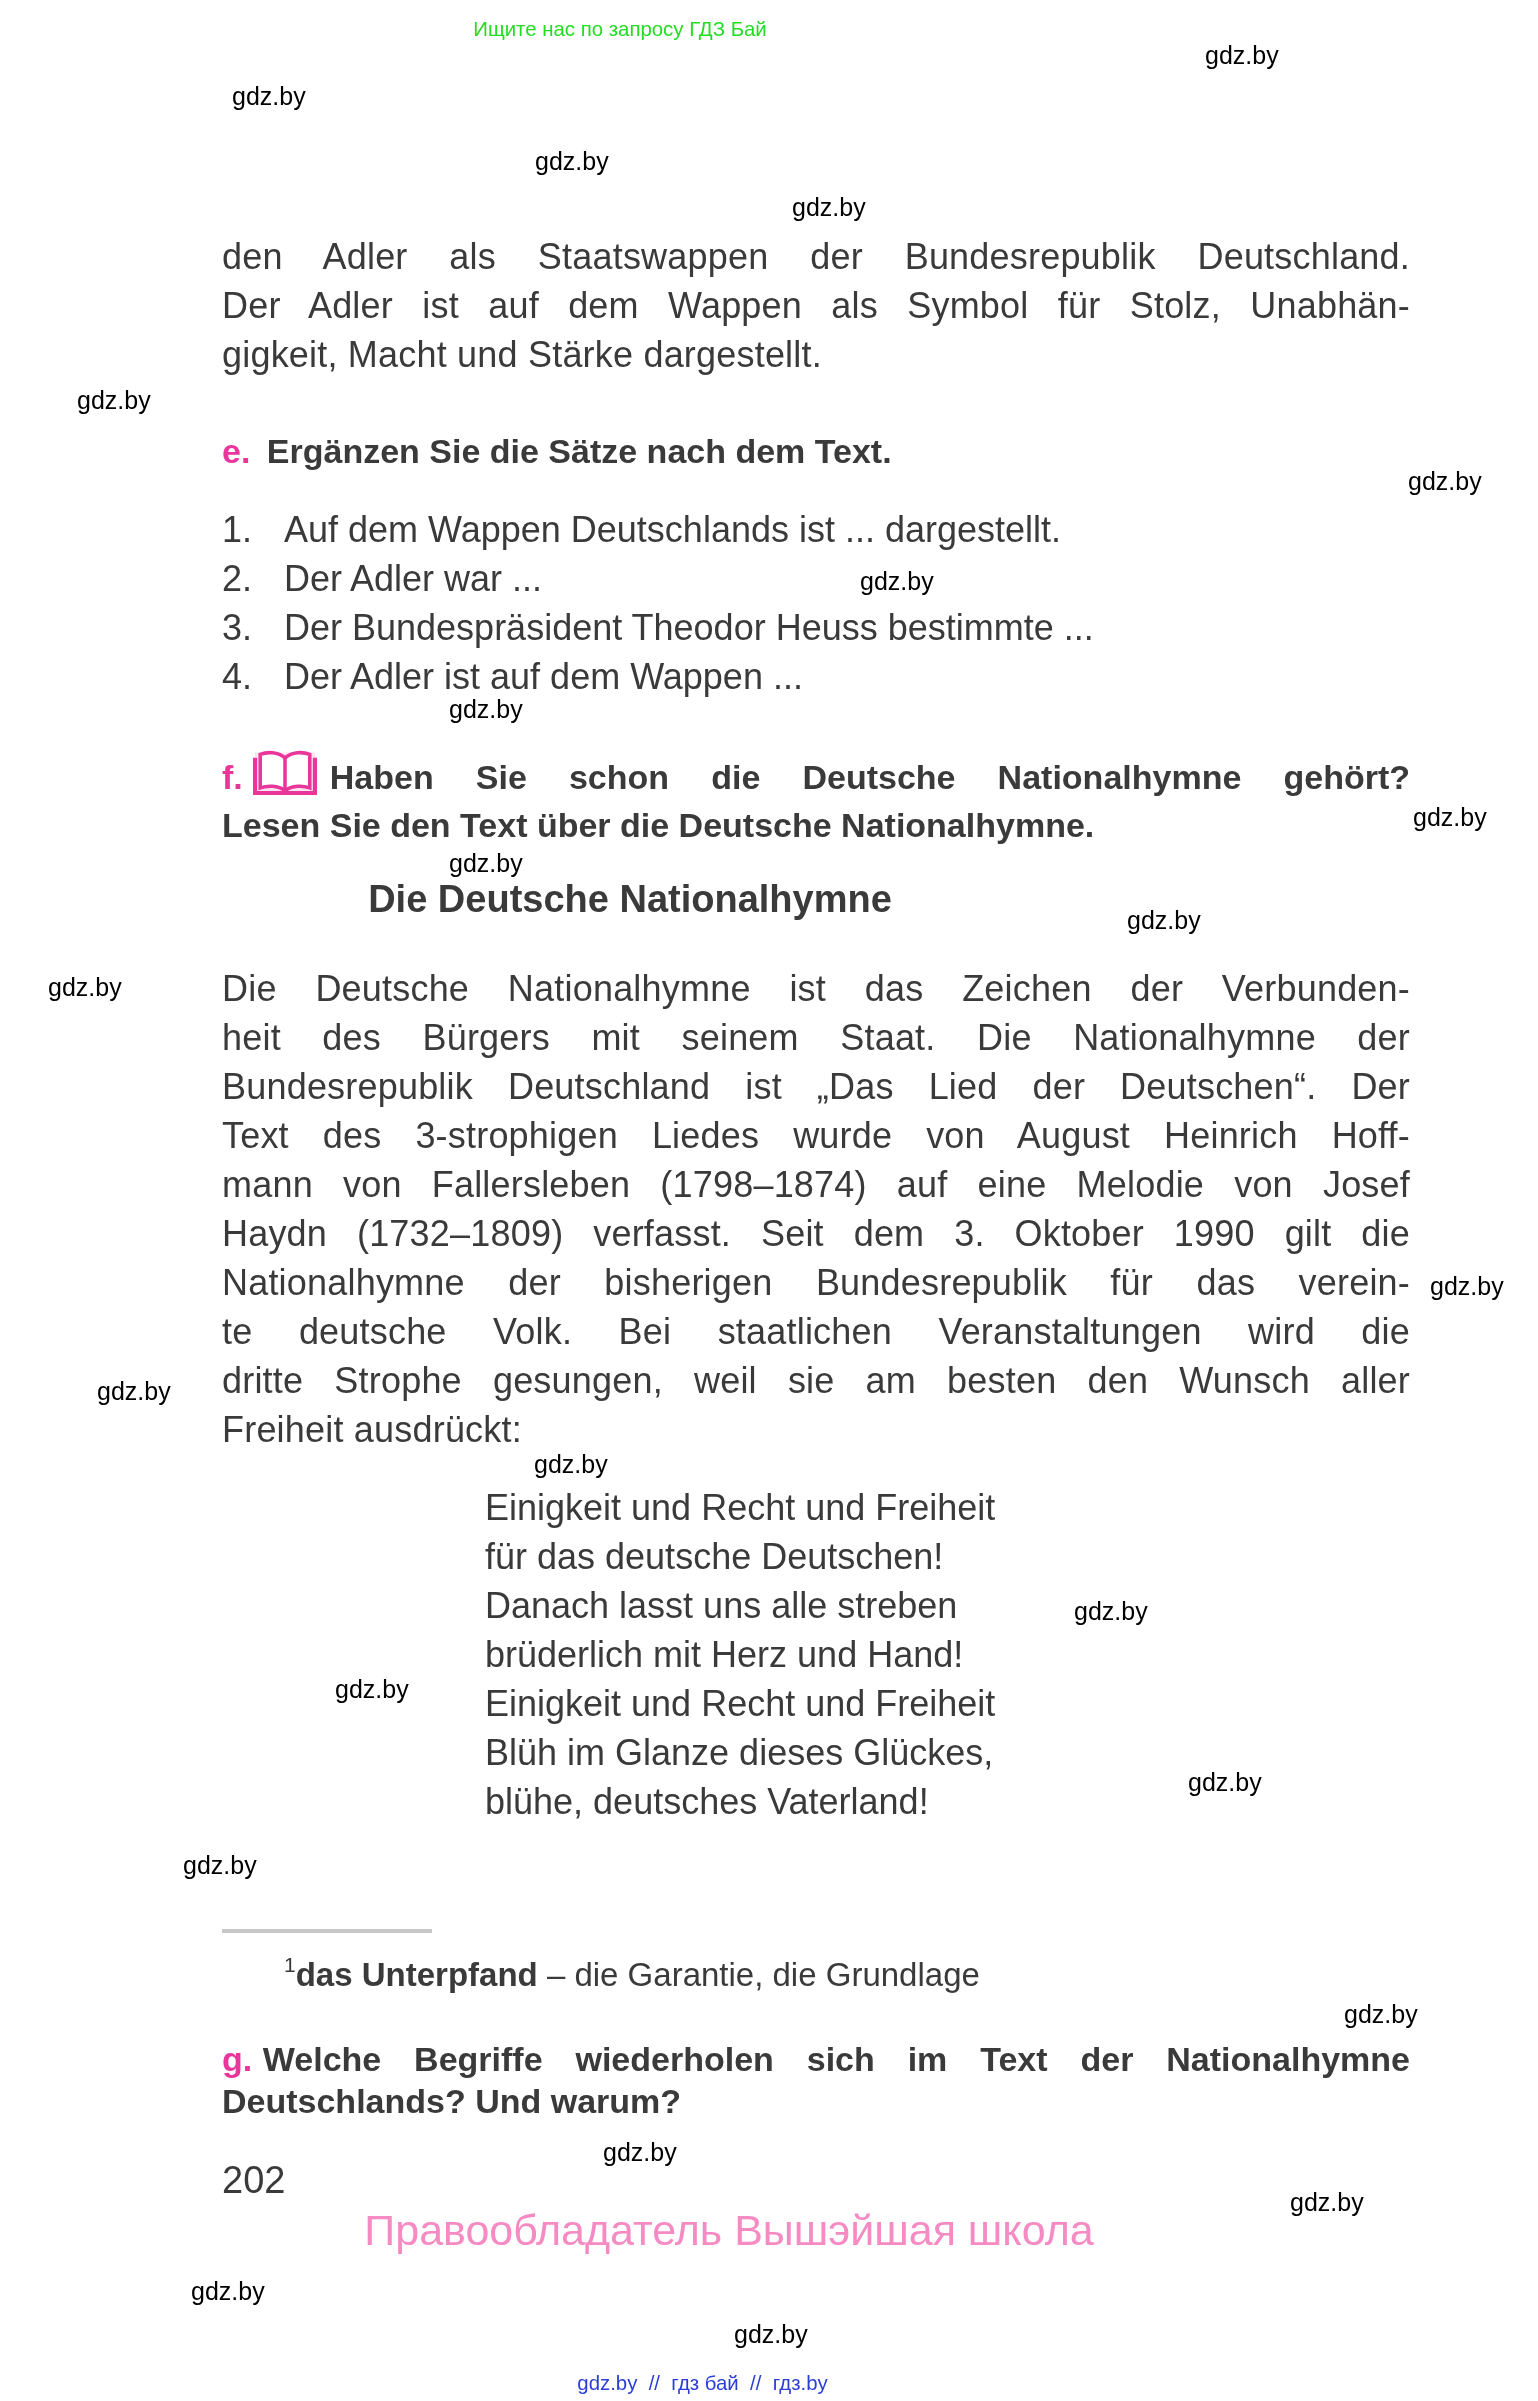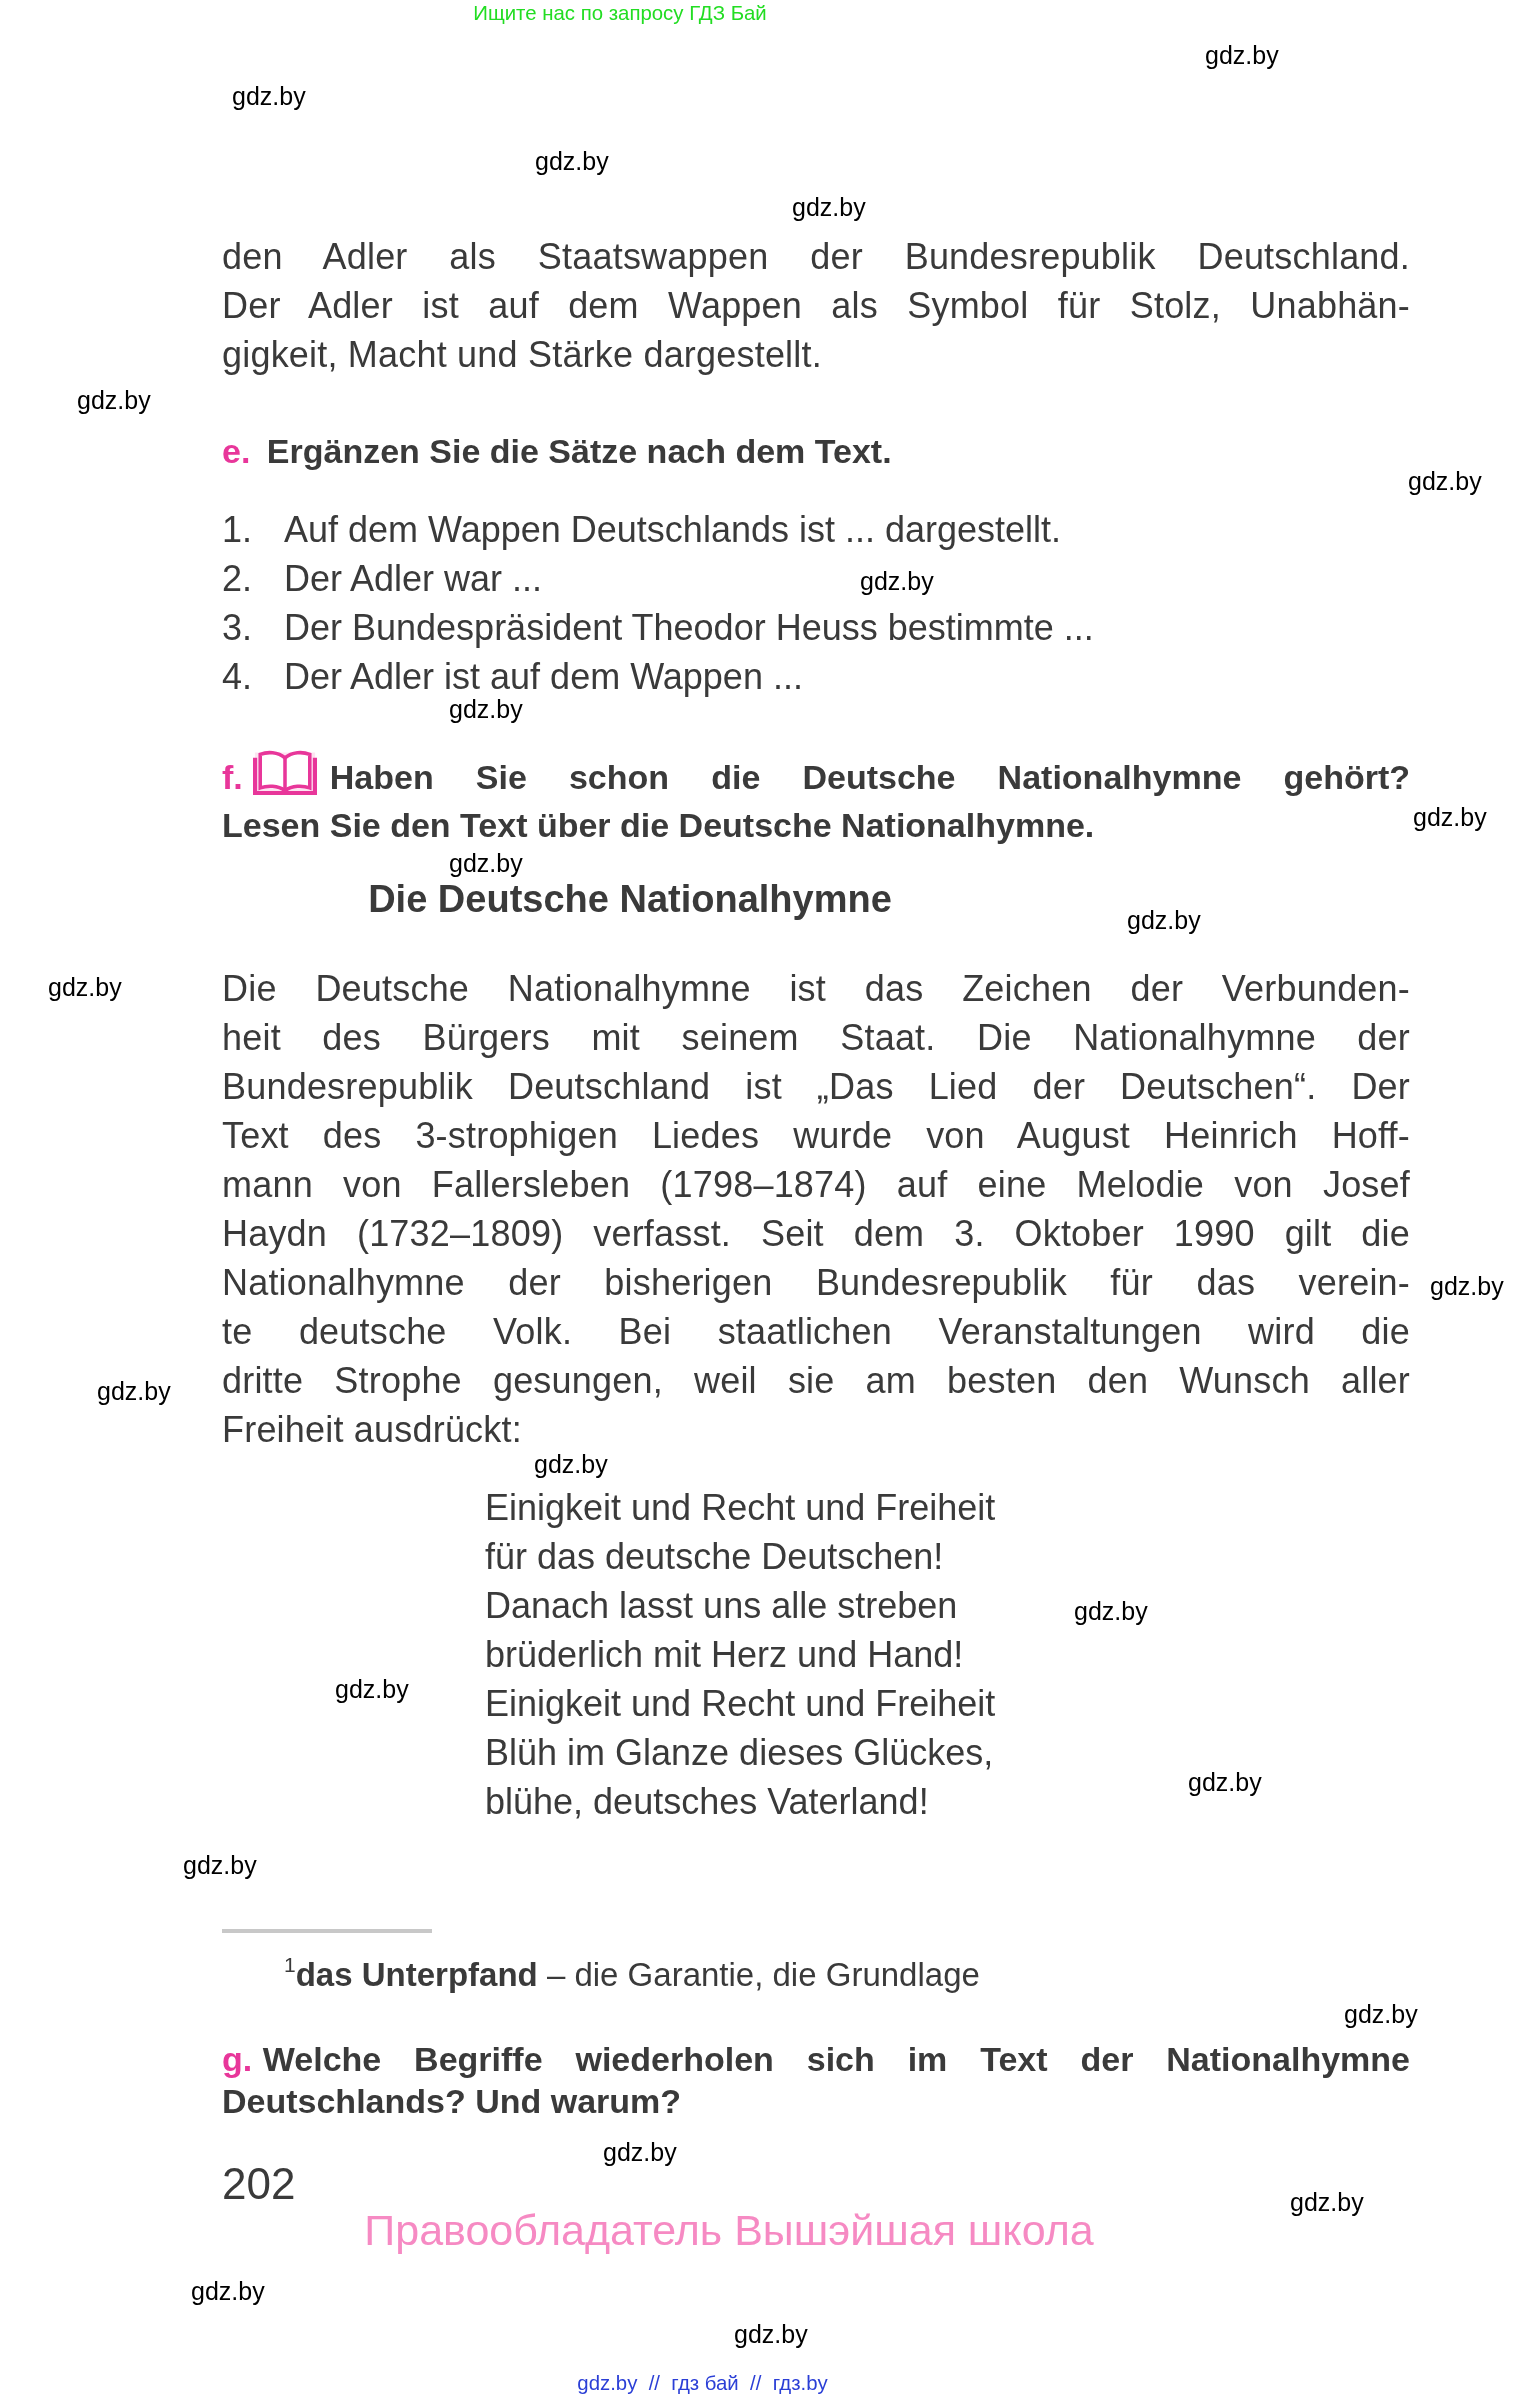--- a/index.html
+++ b/index.html
@@ -1,38 +1,38 @@
 <!DOCTYPE html>
 <html style="font-size:14px"><head>
 <meta charset="utf-8">
 <style>
   html, body { margin:0; padding:0; background:#ffffff; }
   body { width:1539px; height:2401px; position:relative; overflow:hidden; }
   .abs { position:absolute; }
   .serif { font-family: Liberation Sans, sans-serif; color:#3a3a3a; }
   .sans { font-family: "Liberation Sans", sans-serif; }
-  .topnote { left:0; width:1240px; top:2px; text-align:center; font-size:20.4px; color:#22dd22; }
+  .topnote { left:0; width:1240px; top:18px; text-align:center; font-size:20.4px; color:#22dd22; }
   .wm { font-family: "Liberation Sans", sans-serif; font-size:25px; color:#000; white-space:nowrap; }
   .para { left:222px; width:1188px; font-size:36px; line-height:49px; text-align:justify; text-align-last:left; letter-spacing:0.2px; }
   .para .ln { display:block; text-align:justify; text-align-last:justify; white-space:nowrap; }
   .para .ln.last { text-align-last:left; }
   .task { left:222px; width:1188px; font-family:"Liberation Sans", sans-serif; font-weight:bold; font-size:34px; line-height:42px; color:#3a3a3a; }
   .task .ltr { color:#e8369a; }
   .task .ln { display:block; text-align:justify; text-align-last:justify; white-space:nowrap; }
   .task .ln.last { text-align-last:left; }
   .list { left:222px; font-size:36px; line-height:49px; }
   .list .item { display:flex; white-space:nowrap; }
   .list .num { width:62px; }
   .title { left:0; width:1260px; top:878px; text-align:center; font-weight:bold; font-size:38px; }
   .poem { left:485px; top:1483px; font-size:36px; line-height:49px; }
   .poem .ln { display:block; white-space:nowrap; }
   sup { font-size:21px; vertical-align: 14px; line-height:0; }
   .rule { left:222px; top:1929px; width:210px; height:3.5px; background:#c8c8c8; }
   .footnote { left:284px; top:1953px; font-size:33px; line-height:43px; white-space:nowrap; }
-  .pagenum { left:222px; top:2159px; font-size:44px; }
+  .pagenum { left:222px; top:2159px; font-size:38px; }
   .rights { left:0; width:1458px; top:2206px; text-align:center; font-size:43px; color:#f68ac3; }
   .bottomlinks { left:0; width:1405px; top:2372px; text-align:center; font-size:20.4px; color:#2b3fd6; }
   .book { display:inline-block; vertical-align:-3.5px; margin:0 12.4px 0 10.6px; }
 </style>
 </head>
 <body>
 
 <div class="abs topnote sans">Ищите нас по запросу ГДЗ Бай</div>
 
 <div class="abs wm" style="left:1205px;top:41px">gdz.by</div>

